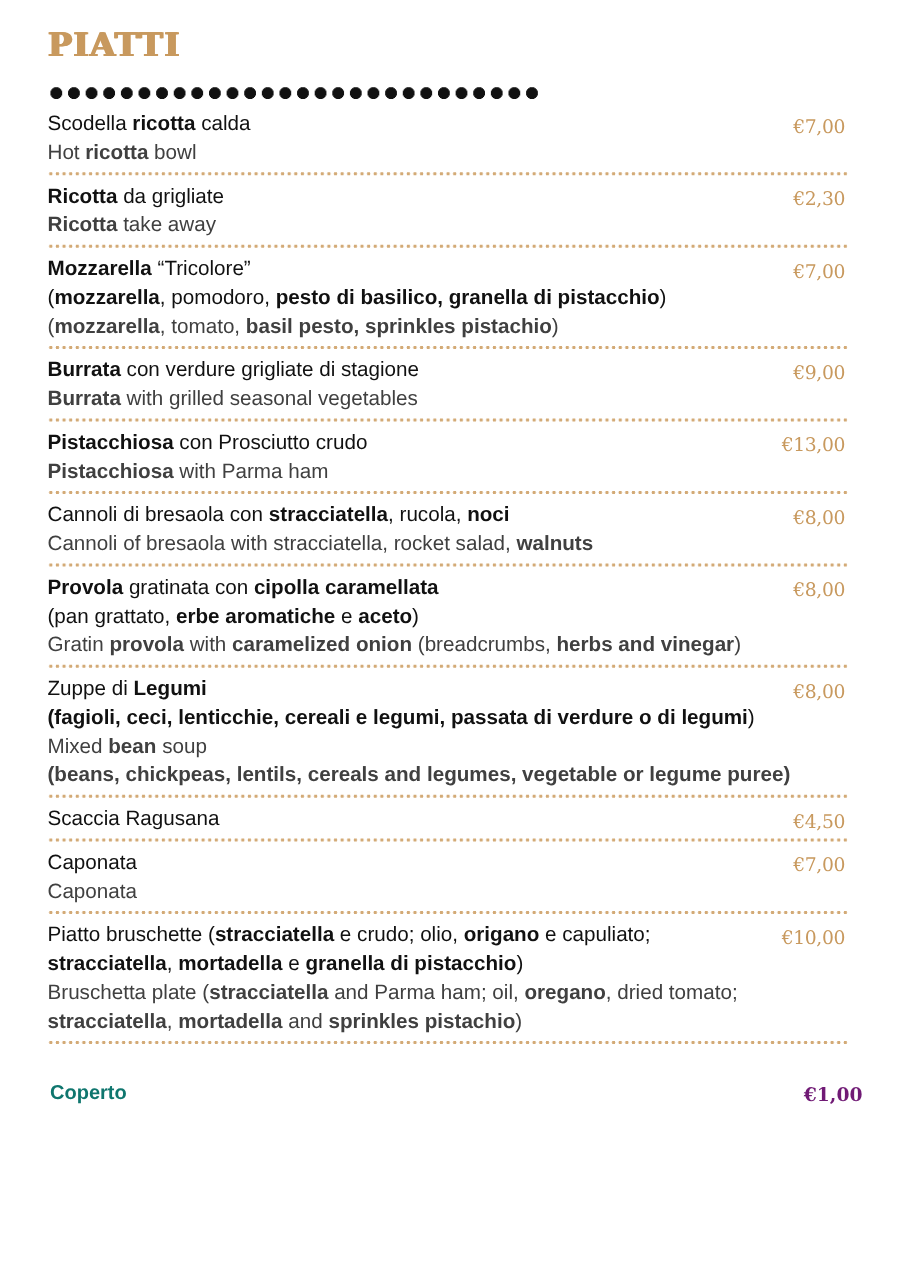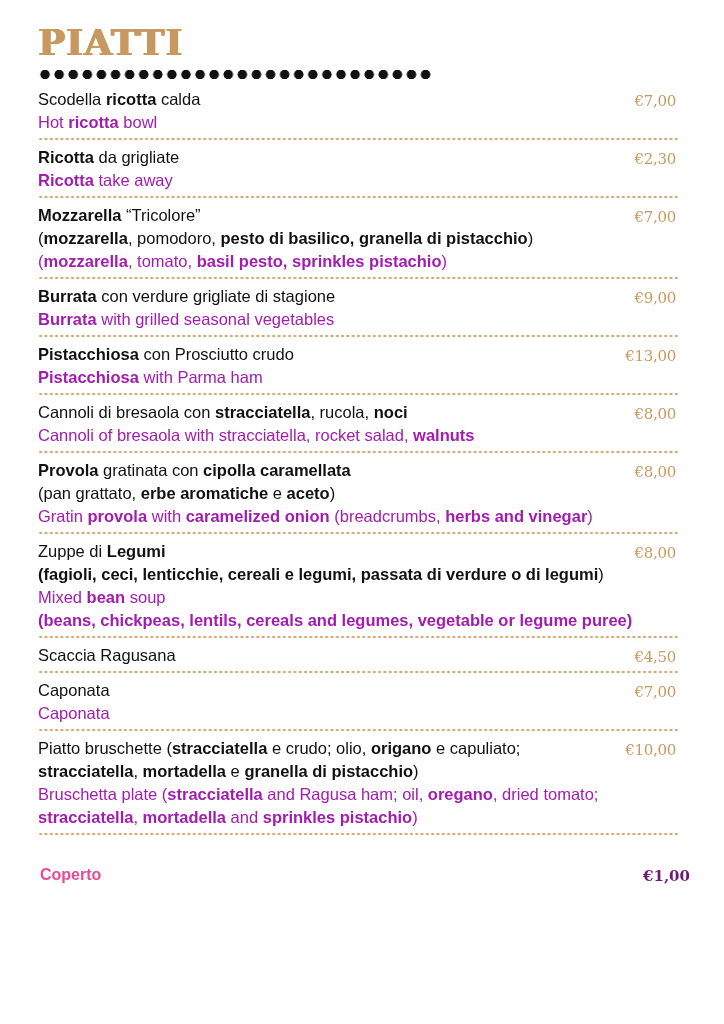--- a/index.html
+++ b/index.html
@@ -1,37 +1,37 @@
 <!DOCTYPE html>
 <html><head>
   <meta charset="utf-8">
   <style>
     html, body { margin: 0; padding: 0; background: #ffffff; }
     body { width: 724px; height: 1024px; position: relative; overflow: hidden;
            font-family: "Liberation Sans", sans-serif; color: #111; }
     .title { position: absolute; left: 38px; top: 24px; margin: 0;
-             font-family: "DejaVu Serif", serif; font-weight: 900; font-size: 36px;
+             font-family: "DejaVu Serif", serif; font-weight: 900; font-size: 26px;
              letter-spacing: 1px; color: #c8995e; line-height: 1;
              text-shadow: 1px 0 0 #c8995e, -0.5px 0 0 #c8995e; }
     .title-dots { position: absolute; left: 38px; top: 69px; width: 394px; height: 11px;
                   background-image: radial-gradient(circle, #111 4.5px, transparent 5px);
                   background-size: 14.1px 11px; background-repeat: repeat-x; }
     .menu { position: absolute; left: 38px; top: 88px; width: 640px; }
     .item { position: relative; padding: 0; }
     .line { font-size: 16.5px; line-height: 23px; white-space: nowrap; }
     .it { color: #111; }
-    .en { color: #a21caf; }
+    .en { color: #404040; }
     b { font-weight: 700; }
     .price { position: absolute; right: 2px; top: 4px; font-size: 15px; font-weight: 400;
              color: #c8995e; font-family: "DejaVu Serif", serif; letter-spacing: -0.3px; }
     .sep { height: 4px; margin: 3px 0 5px 0;
            background-image: radial-gradient(circle, #d3aa76 1.3px, transparent 1.6px);
            background-size: 5.3px 4px; background-repeat: repeat-x; }
     .coperto { position: absolute; left: 40px; top: 866px; width: 650px; }
-    .coperto-label { font-size: 16px; font-weight: 700; color: #ec4899; }
+    .coperto-label { font-size: 16px; font-weight: 700; color: #0f766e; }
     .coperto-price { position: absolute; right: 0; top: 1px; font-size: 15px; font-weight: 700;
                      color: #701a75; font-family: "DejaVu Serif", serif; }
   </style>
 </head>
 <body>
 
 <h1 class="title">PIATTI</h1>
 <div class="title-dots"></div>
 
 <div class="menu" id="menu">
@@ -94,21 +94,21 @@
     <div class="sep"></div>
     <div class="item">
       <div class="line it"><span>Caponata</span></div>
       <div class="line en"><span>Caponata</span></div>
       <span class="price">€7,00</span>
     </div>
     <div class="sep"></div>
     <div class="item">
       <div class="line it"><span>Piatto bruschette (</span><b>stracciatella</b><span> e crudo;  olio, </span><b>origano</b><span> e capuliato;</span></div>
       <div class="line it"><b>stracciatella</b><span>, </span><b>mortadella</b><span> e </span><b>granella di pistacchio</b><span>)</span></div>
-      <div class="line en"><span>Bruschetta plate (</span><b>stracciatella</b><span> and Ragusa ham;  oil, </span><b>oregano</b><span>, dried tomato;</span></div>
+      <div class="line en"><span>Bruschetta plate (</span><b>stracciatella</b><span> and Parma ham;  oil, </span><b>oregano</b><span>, dried tomato;</span></div>
       <div class="line en"><b>stracciatella</b><span>, </span><b>mortadella</b><span> and </span><b>sprinkles pistachio</b><span>)</span></div>
       <span class="price">€10,00</span>
     </div>
     <div class="sep"></div>
   </div>
 
 <div class="coperto">
   <span class="coperto-label">Coperto</span>
   <span class="coperto-price">€1,00</span>
 </div>

